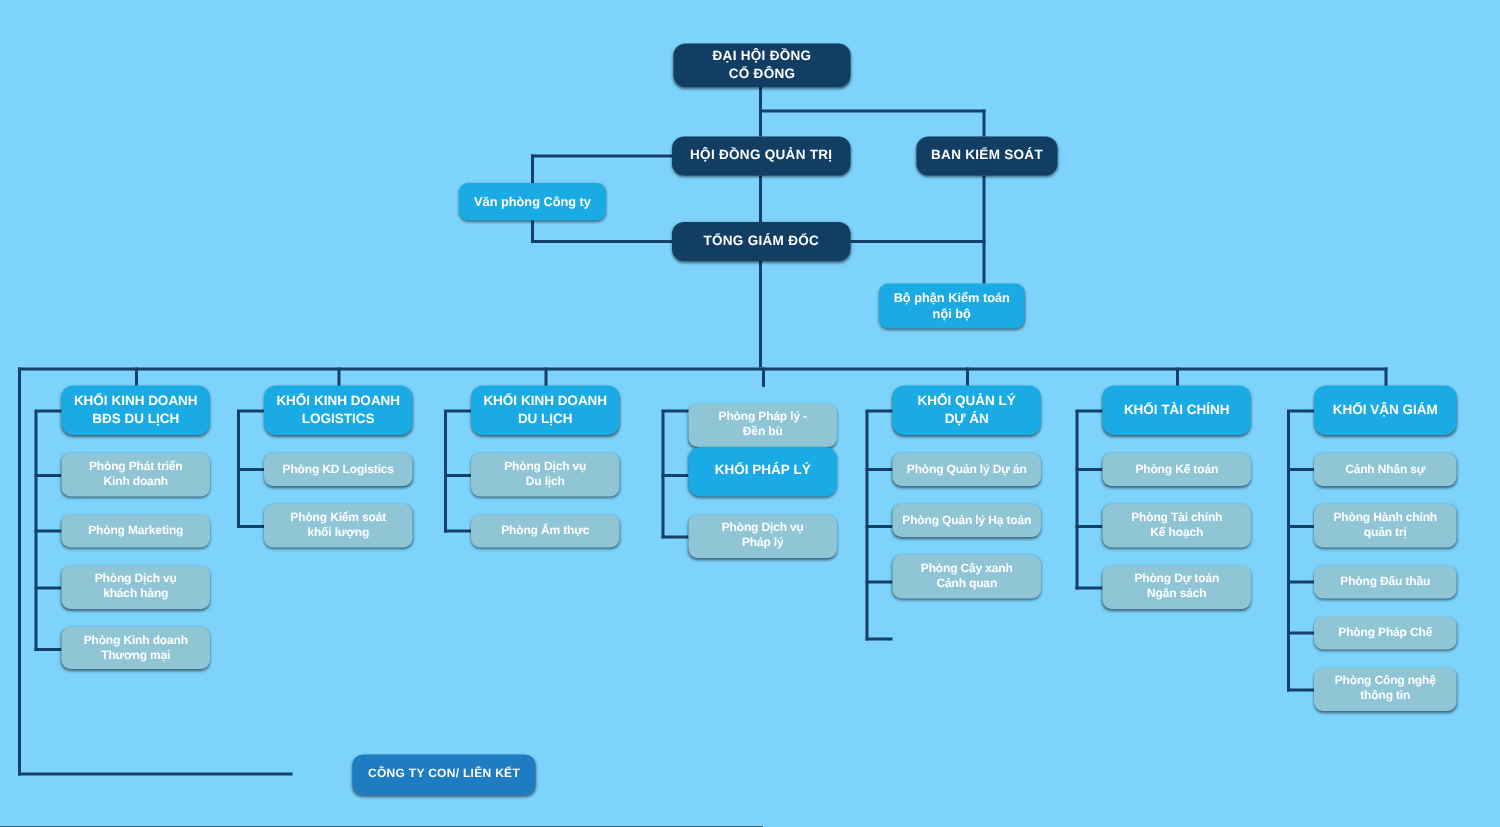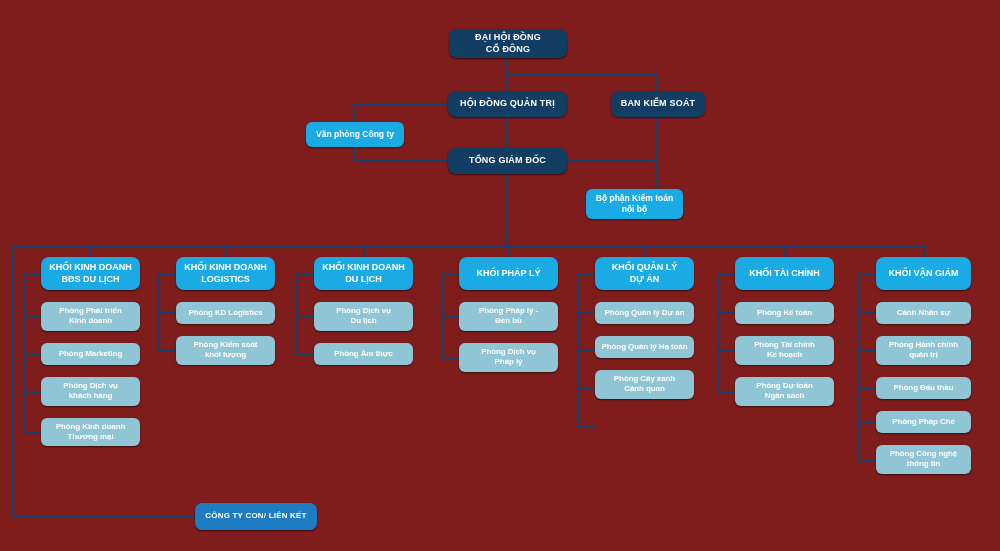--- a/index.html
+++ b/index.html
@@ -1,30 +1,30 @@
 <!DOCTYPE html>
 <html style="--c-exec: #123e64; --c-div: #1babe4; --c-dept: #8fc5d5; --c-sub: #1e7cc2; --c-line: #15406b;"><head>
 <meta charset="utf-8">
 <style>
   html,body{margin:0;padding:0;background:#000;}
   #stage{
-    position:relative;width:1000px;height:551px;background:#7f1d1d;overflow:hidden;
+    position:relative;width:1000px;height:551px;background:#7dd3fc;overflow:hidden;
     font-family:"Liberation Sans","DejaVu Sans",sans-serif;
   }
   .node{
     position:absolute;box-sizing:border-box;z-index:2;
     display:flex;align-items:center;justify-content:center;
     text-align:center;color:#fff;font-weight:bold;
     white-space:pre-line;line-height:1.3;
     border-radius:7px;padding:2px 4px;
     box-shadow:0 1px 2px rgba(0,0,0,.55);
   }
   .exec{background:var(--c-exec,#123e64);font-size:9px;letter-spacing:.2px;border-radius:8px;}
   .support{background:var(--c-div,#1babe4);font-size:8.5px;border-radius:6px;}
-  .subsidiary{background:var(--c-sub,#1e7cc2);font-size:8px;letter-spacing:.2px;border-radius:7px;}
+  .subsidiary{background:var(--c-sub,#1e7cc2);font-size:8px;letter-spacing:.2px;border-radius:7px;margin-left:40px;}
   .org-col{position:absolute;top:257px;z-index:2;}
   .org-col .node{position:relative;width:100%;}
   .division{background:var(--c-div,#1babe4);font-size:9px;min-height:33px;border-radius:8px;}
   .dept{
     background:var(--c-dept,#8fc5d5);font-size:8px;min-height:22px;
     margin-top:12px;border-radius:6px;letter-spacing:-.1px;padding:4px 3px;
   }
   .conn{position:absolute;background:var(--c-line,#15406b);z-index:1;}
 </style>
 </head>
@@ -89,23 +89,23 @@
       <div class="node dept">Phòng Dịch vụ
 Du lịch</div>
       <div class="node dept">Phòng Ẩm thực</div>
       <div class="conn" style="left: -18px; top: 16.5px; width: 2px; height: 81.5px;"></div>
       <div class="conn" style="left: -18px; top: 15.5px; width: 18px; height: 2px;"></div>
       <div class="conn" style="left: -18px; top: 58.5px; width: 18px; height: 2px;"></div>
       <div class="conn" style="left: -18px; top: 96px; width: 18px; height: 2px;"></div>
     </div>
     <div class="conn" style="left: 362.5px; top: 245px; width: 2px; height: 13px;"></div>
     <div class="org-col" style="left: 459px; width: 99px;">
-      <div class="node division">KHỐI PHÁP LÝ</div>
       <div class="node dept">Phòng Pháp lý -
 Đền bù</div>
+      <div class="node division">KHỐI PHÁP LÝ</div>
       <div class="node dept">Phòng Dịch vụ
 Pháp lý</div>
       <div class="conn" style="left: -18px; top: 16.5px; width: 2px; height: 85px;"></div>
       <div class="conn" style="left: -18px; top: 15.5px; width: 18px; height: 2px;"></div>
       <div class="conn" style="left: -18px; top: 58.5px; width: 18px; height: 2px;"></div>
       <div class="conn" style="left: -18px; top: 99.5px; width: 18px; height: 2px;"></div>
     </div>
     <div class="conn" style="left: 507.5px; top: 245px; width: 2px; height: 13px;"></div>
     <div class="org-col" style="left: 595px; width: 99px;">
       <div class="node division">KHỐI QUẢN LÝ

